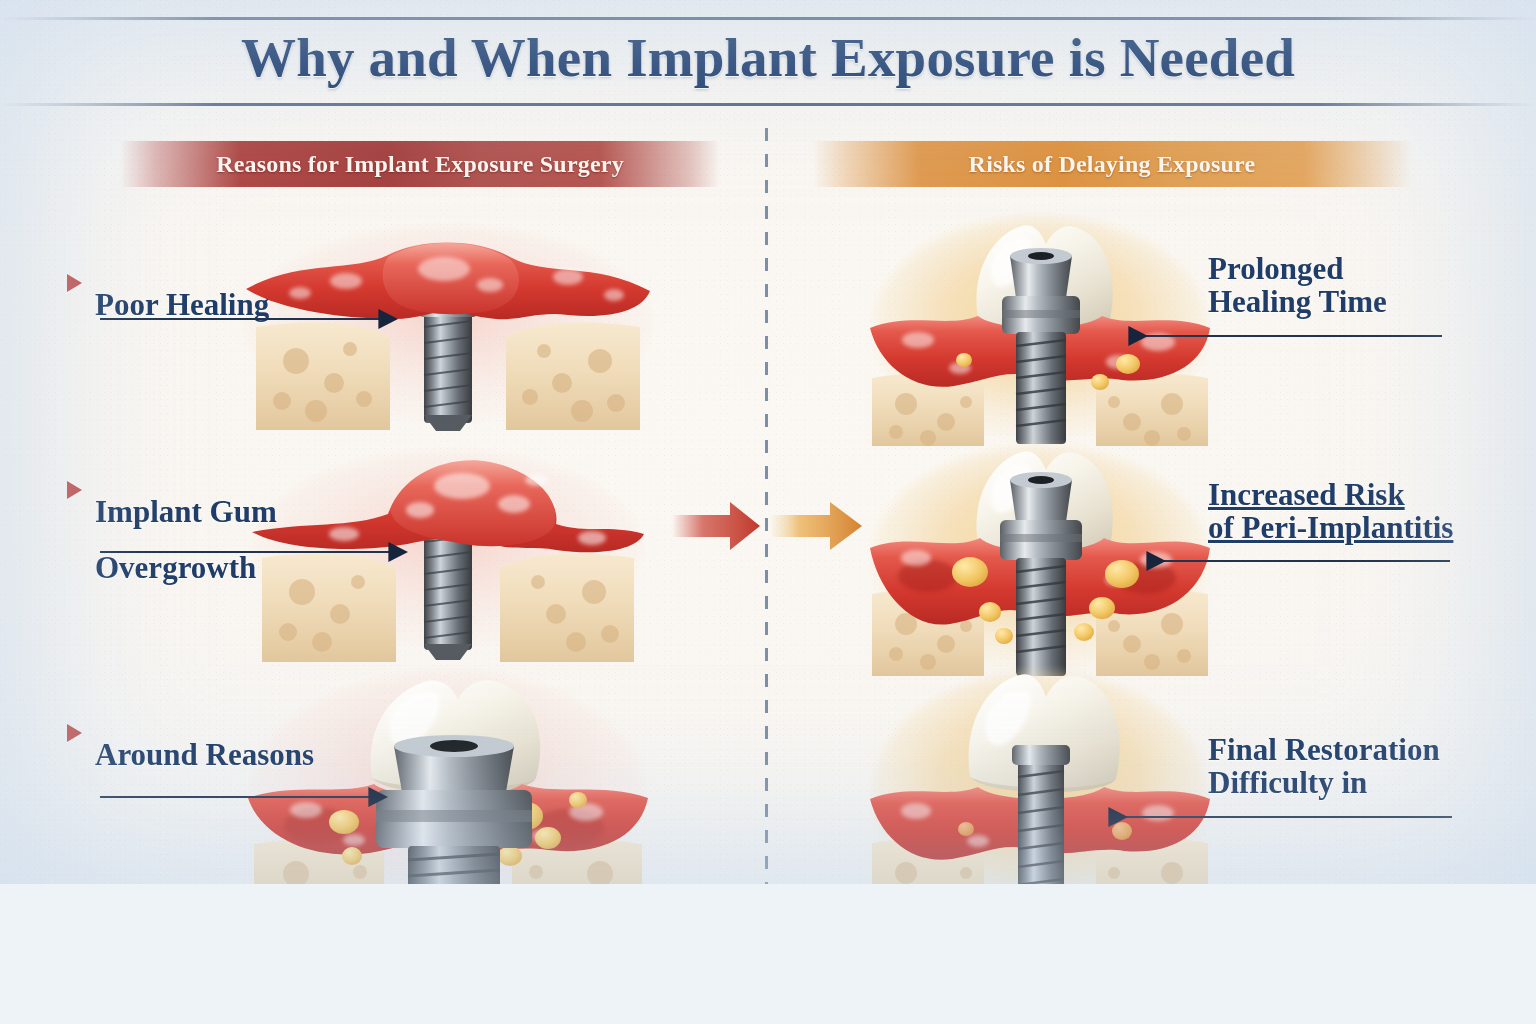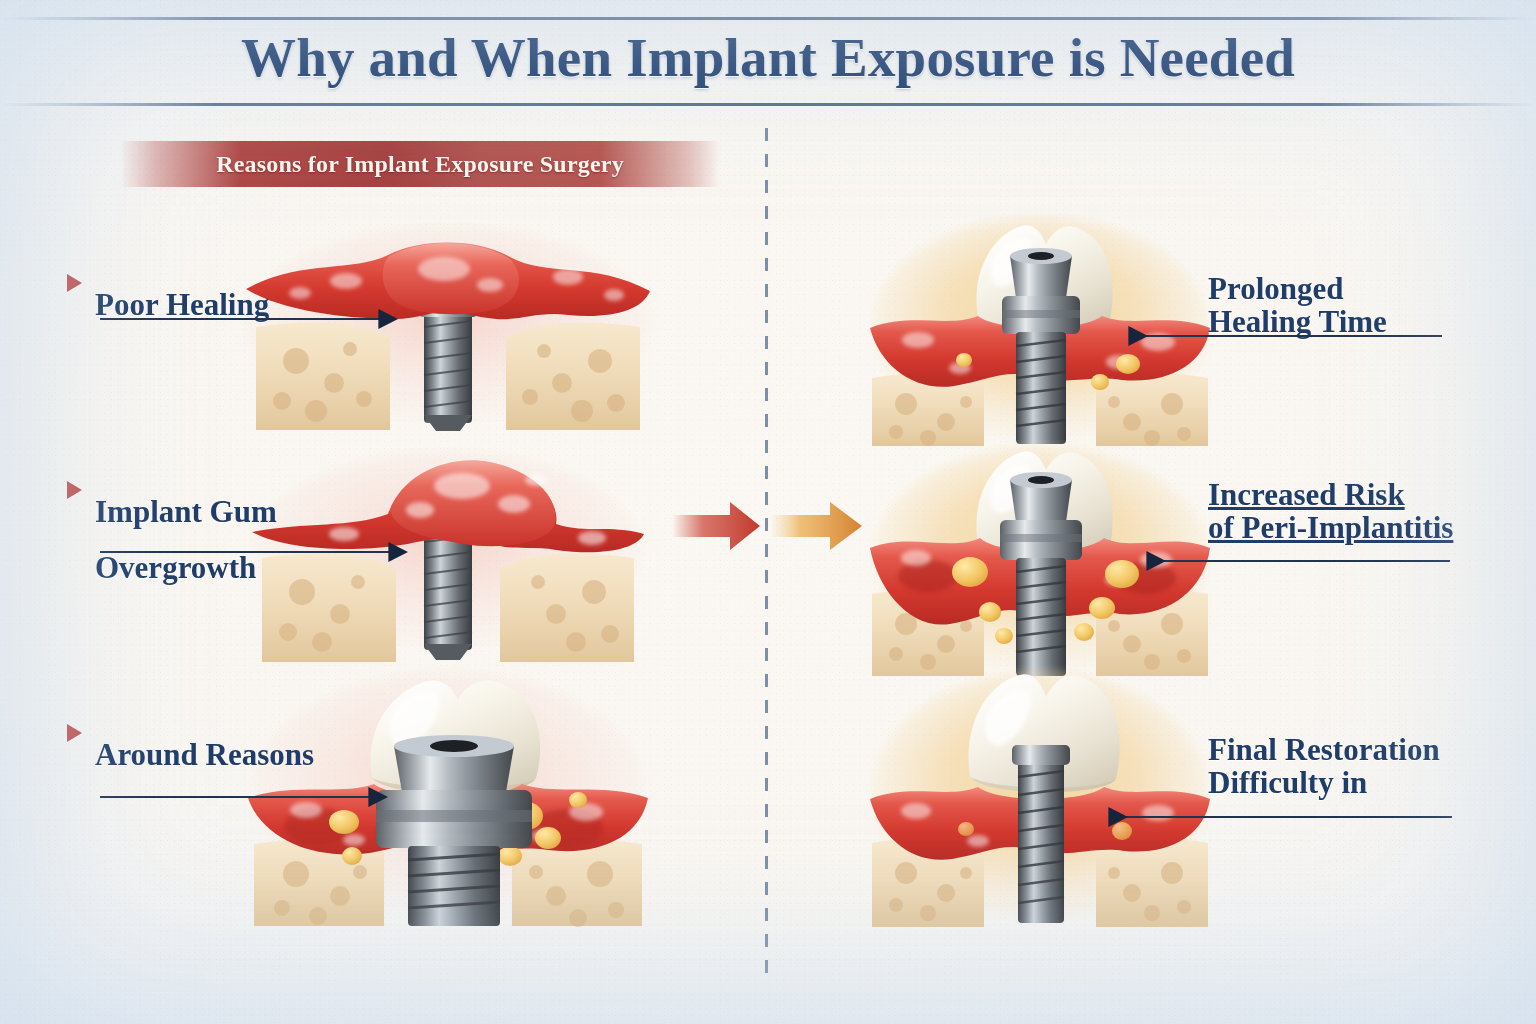--- a/index.html
+++ b/index.html
@@ -2,21 +2,21 @@
 <html><head>
 <meta charset="utf-8">
 <style>
   html,body{margin:0;padding:0;}
   body{
     width:1536px;height:1024px;overflow:hidden;
     font-family:"Liberation Serif",serif;
     background:#eef3f8;
   }
   .page{
-    position:relative;width:1536px;height:1024px;
+    position:relative;width:1536px;height:884px;
     background:
       radial-gradient(ellipse 120% 95% at 50% 48%, #fbf8f3 0%, #f9f6f1 38%, #f1f2f3 62%, #dfe8f2 85%, #d6e3f0 100%);
     overflow:hidden;
   }
   
   .grain{
     position:absolute;inset:0;pointer-events:none;
     background-image:
       radial-gradient(rgba(255,255,255,.55) 0.7px, transparent 0.8px),
       radial-gradient(rgba(140,150,165,.12) 0.6px, transparent 0.7px);
@@ -186,20 +186,23 @@
     </defs>
   </svg>
 
   <div class="rule top"></div>
   <div class="rule bot"></div>
   <div class="title">Why and When Implant Exposure is Needed</div>
 
   <div class="hdr left">
     <span>Reasons for Implant Exposure Surgery</span>
   </div>
+  <div class="hdr right">
+    <span>Risks of Delaying Exposure</span>
+  </div>
 
   <div class="divider"></div>
 
   <svg class="arrows" viewBox="0 0 190 56">
     <path d="M0,17 L58,17 L58,4 L88,28 L58,52 L58,39 L0,39 Z" fill="url(#gArrowRed)"></path>
     <path d="M100,17 L158,17 L158,4 L190,28 L158,52 L158,39 L100,39 Z" fill="url(#gArrowOrange)"></path>
   </svg>
 
   <svg class="illus" style="left:238px;top:215px;width:420px;height:225px" viewBox="0 0 420 225">
     <ellipse cx="210" cy="110" rx="205" ry="100" fill="url(#gHaloRed)" filter="url(#soft2)"></ellipse>
@@ -556,21 +559,21 @@
   </svg>
 
   <div class="label left" style="left:95px;top:715px;">
     <div class="bullet"></div>
     <div class="txt">Around Reasons</div>
   </div>
   <svg class="leader" style="left:100px;top:788px;width:300px;height:18px" viewBox="0 0 300 18">
     <line x1="0" y1="9" x2="286" y2="9" stroke="#20344f" stroke-width="2.2" marker-end="url(#arrowR)"></line>
   </svg>
 
-  <div class="label right" style="left:1208px;top:252px;margin-top:20px;">
+  <div class="label right" style="left:1208px;top:252px;">
     <div class="txt">Prolonged</div>
     <div class="txt">Healing Time</div>
   </div>
   <svg class="leader" style="left:1142px;top:327px;width:300px;height:18px" viewBox="0 0 300 18">
     <line x1="300" y1="9" x2="4" y2="9" stroke="#20344f" stroke-width="2.2" marker-end="url(#arrowL)"></line>
   </svg>
 
   <div class="label right" style="left:1208px;top:478px;text-decoration:underline;">
     <div class="txt">Increased Risk</div>
     <div class="txt">of Peri-Implantitis</div>

